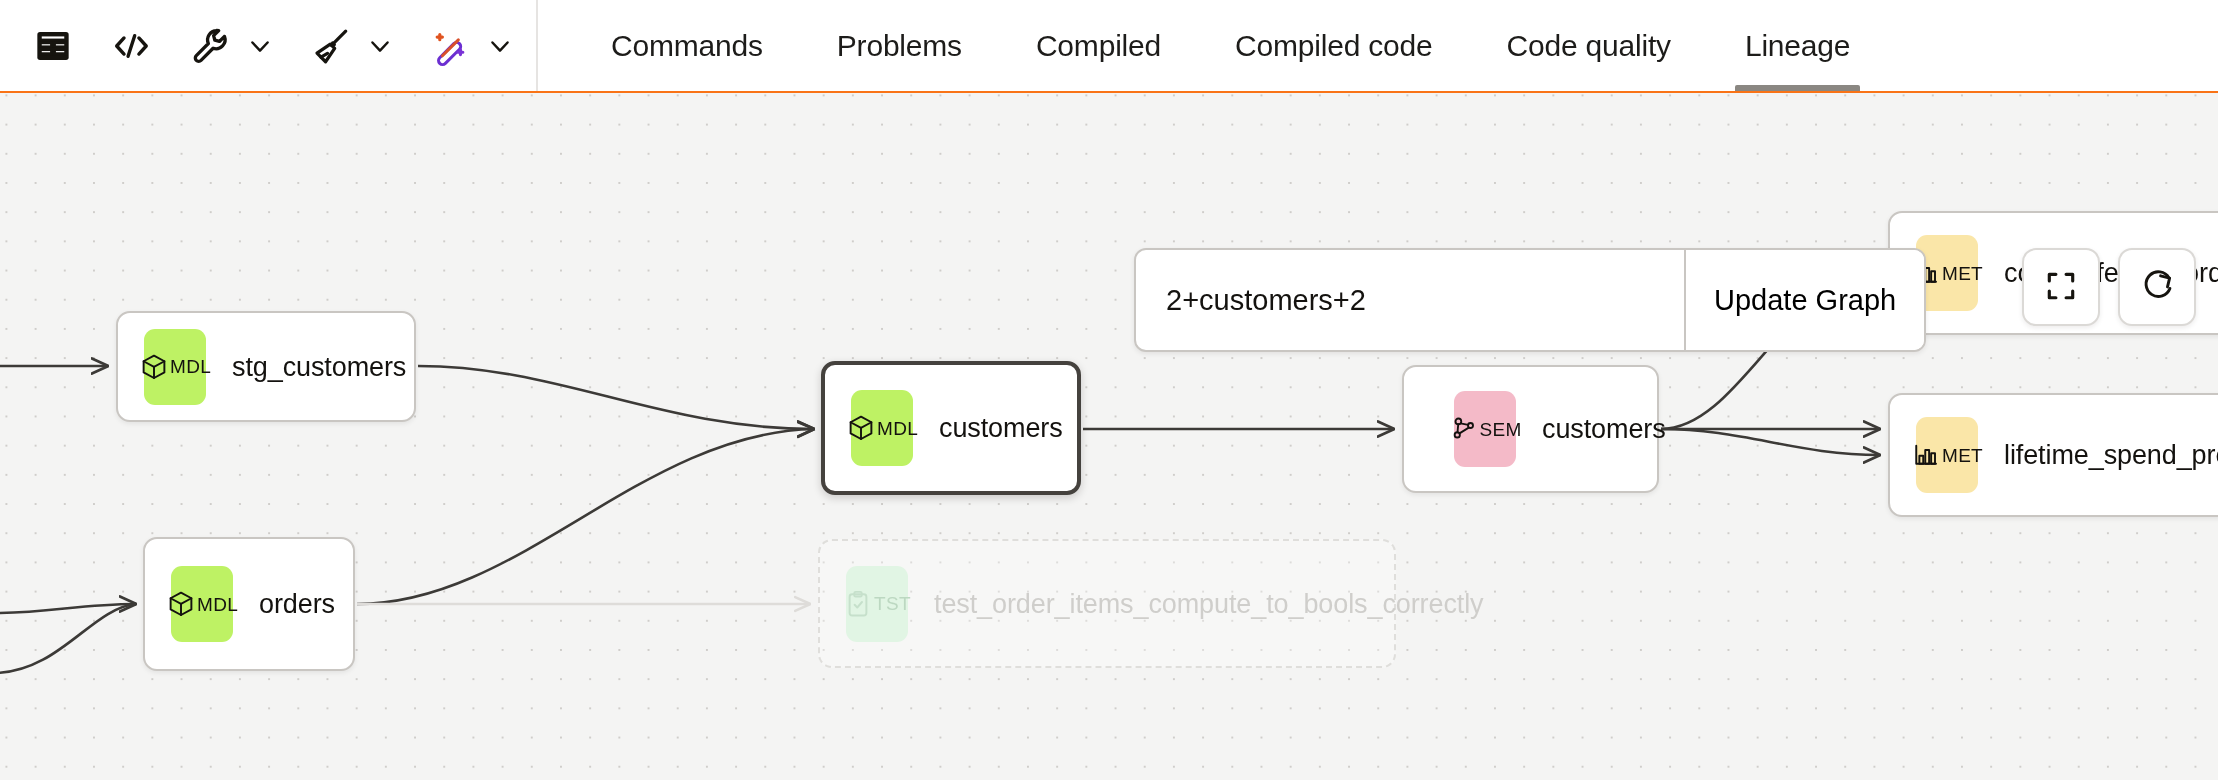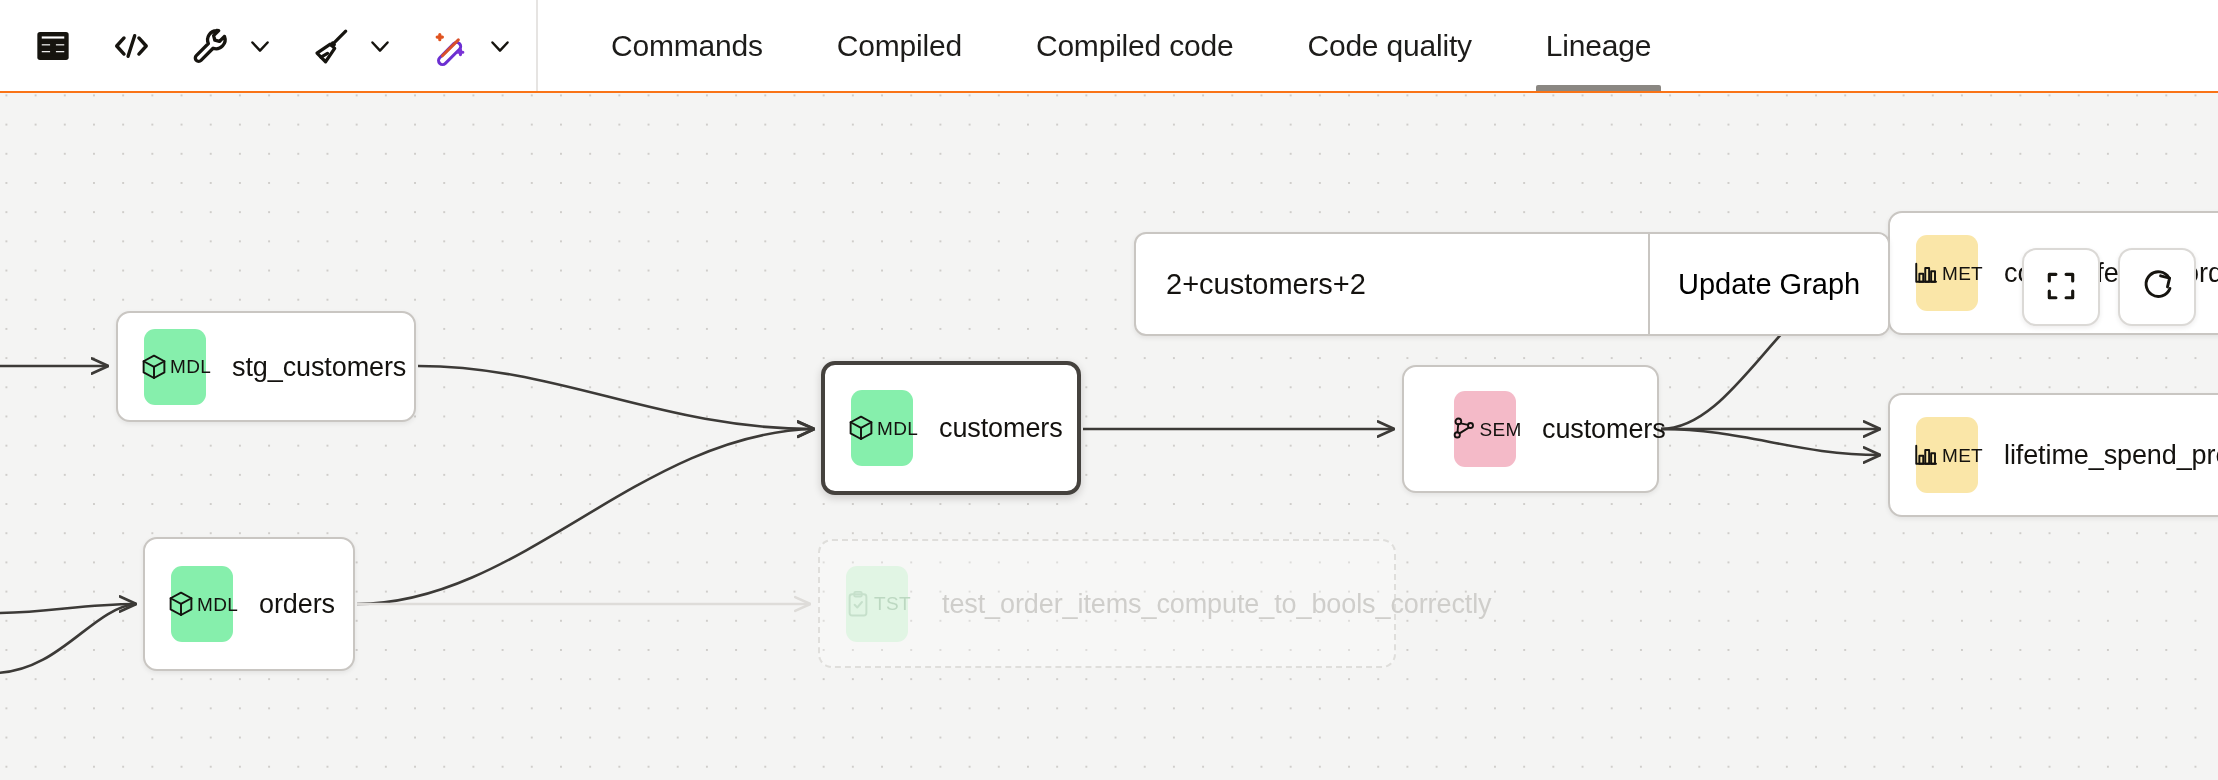--- a/index.html
+++ b/index.html
@@ -135,21 +135,20 @@
   }
   .node.selected {
     border: 4px solid #45423e;
     box-shadow: 0 3px 9px rgba(20,18,16,0.18);
   }
   .node.faded {
     border: 2px dashed #dfdedb;
     background: rgba(255,255,255,0.30);
     box-shadow: none;
     opacity: 1;
-    gap: 8px;
   }
 
   .badge {
     width: 62px;
     height: 76px;
     border-radius: 11px;
     display: flex;
     align-items: center;
     justify-content: center;
     flex: 0 0 auto;
@@ -157,21 +156,21 @@
   }
   .badge .glyph { display: block; line-height: 0; }
   .badge .btext {
     font-size: 19px;
     font-weight: 400;
     letter-spacing: 0.3px;
     line-height: 19px;
     font-family: "Liberation Sans", sans-serif;
   }
 
-  .badge-mdl { background: #86efac; }
+  .badge-mdl { background: #bef264; }
   .badge-mdl .btext { color: #14120f; }
   .badge-sem { background: #f4bac8; margin-left: 24px; }
   .badge-sem .btext { color: #14120f; }
   .badge-met { background: #fae6a8; }
   .badge-met .btext { color: #14120f; }
   .badge-tst { background: #e1f5e4; }
   .badge-tst .btext { color: #bcd8c1; }
 
   .node-label {
     margin-left: 26px;
@@ -181,30 +180,31 @@
     letter-spacing: -0.1px;
     white-space: nowrap;
     overflow: visible;
   }
   .node-label.wrap { white-space: normal; }
   .node.faded .node-label { color: #cfcecb; }
 
   
   .search-wrap {
     position: absolute;
-    top: 139px;
+    top: 155px;
     left: 1134px;
     height: 100px;
     display: flex;
     align-items: stretch;
     background: #ffffff;
     border: 2px solid #c9c6c2;
     border-radius: 12px;
     box-shadow: 0 2px 5px rgba(20,18,16,0.08);
     overflow: hidden;
+    gap: 36px;
   }
   .search-input {
     width: 482px;
     border: none;
     outline: none;
     background: transparent;
     padding: 0 0 0 30px;
     font-size: 29px;
     color: #14120f;
     font-family: "Liberation Sans", sans-serif;
@@ -320,20 +320,24 @@
         </div>
       </div>
     </div>
 
     <div class="tabs">
       <div class="tab">
         <span>Commands</span>
 
       </div>
       <div class="tab">
+        <span>Problems</span>
+
+      </div>
+      <div class="tab">
         <span>Compiled</span>
 
       </div>
       <div class="tab">
         <span>Compiled code</span>
 
       </div>
       <div class="tab">
         <span>Code quality</span>
 

